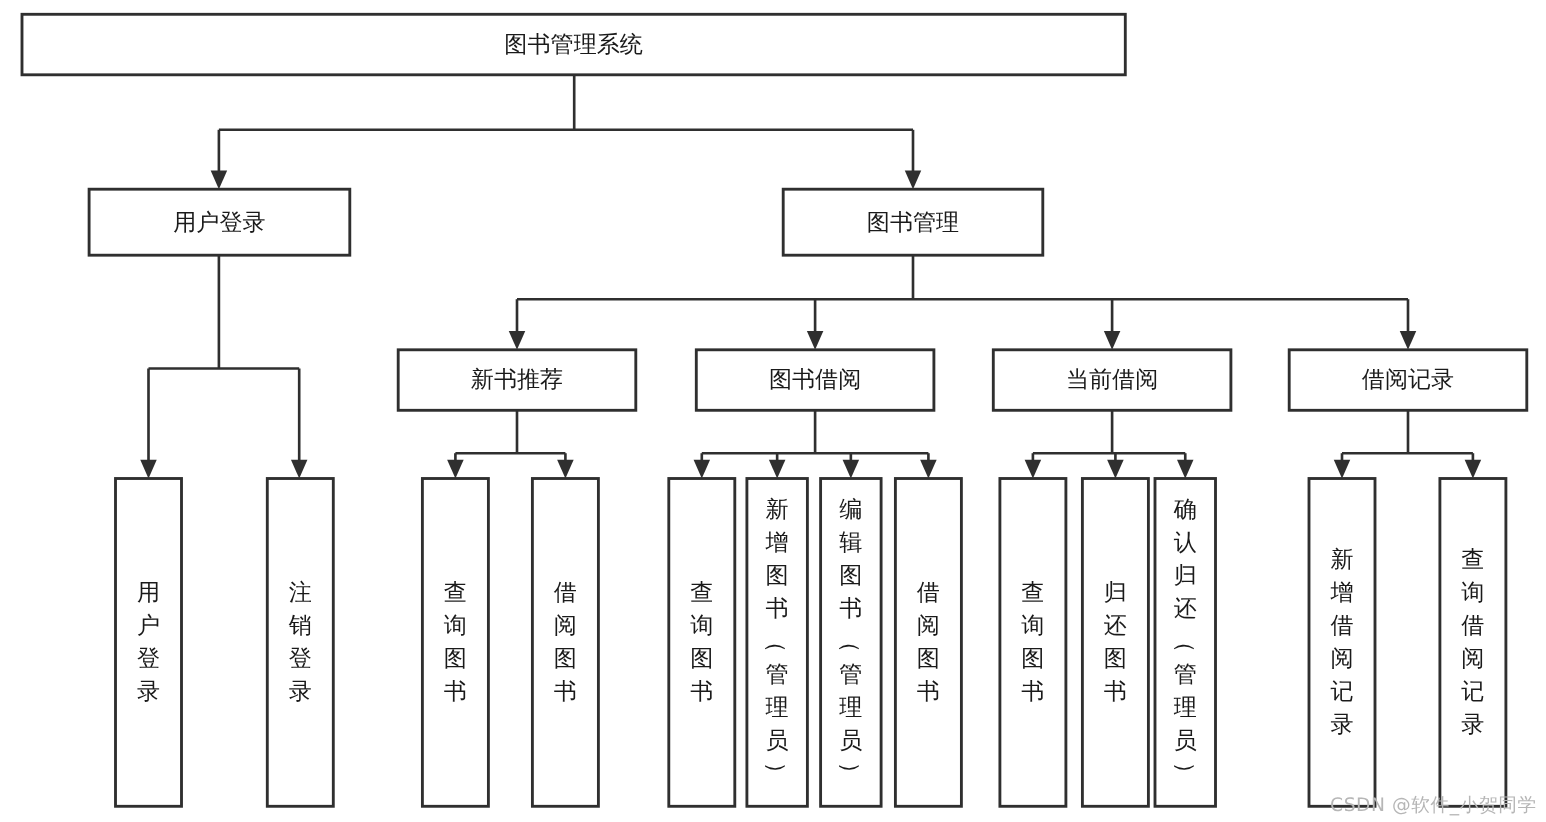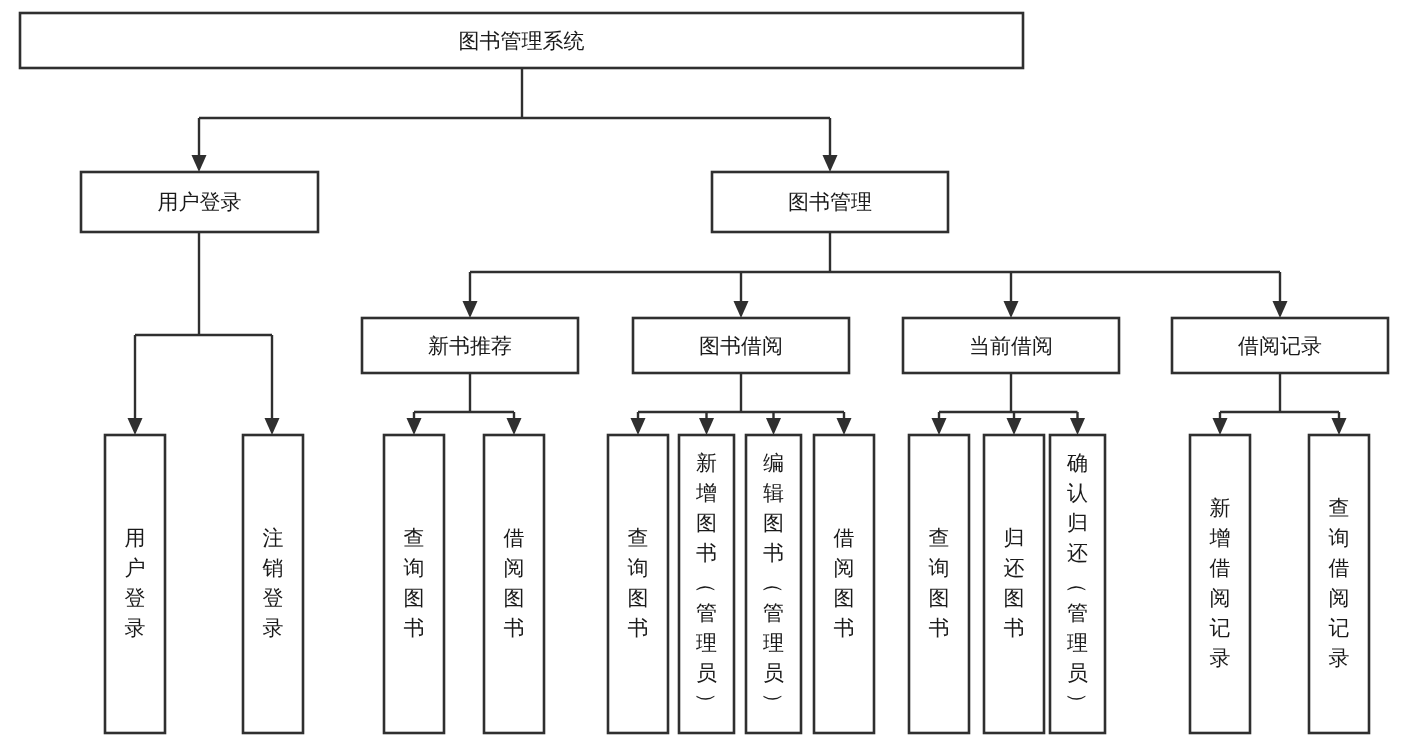--- a/index.html
+++ b/index.html
@@ -286,13 +286,14 @@
             <text x="1339" y="515" class="leaf-label">查</text>
             <text x="1339" y="545" class="leaf-label">询</text>
             <text x="1339" y="575" class="leaf-label">借</text>
             <text x="1339" y="605" class="leaf-label">阅</text>
             <text x="1339" y="635" class="leaf-label">记</text>
             <text x="1339" y="665" class="leaf-label">录</text>
           </g>
         </g>
       </g>
   </svg>
+  <div class="watermark">CSDN @软件_小贺同学</div>
 </div>
 
 </body></html>

